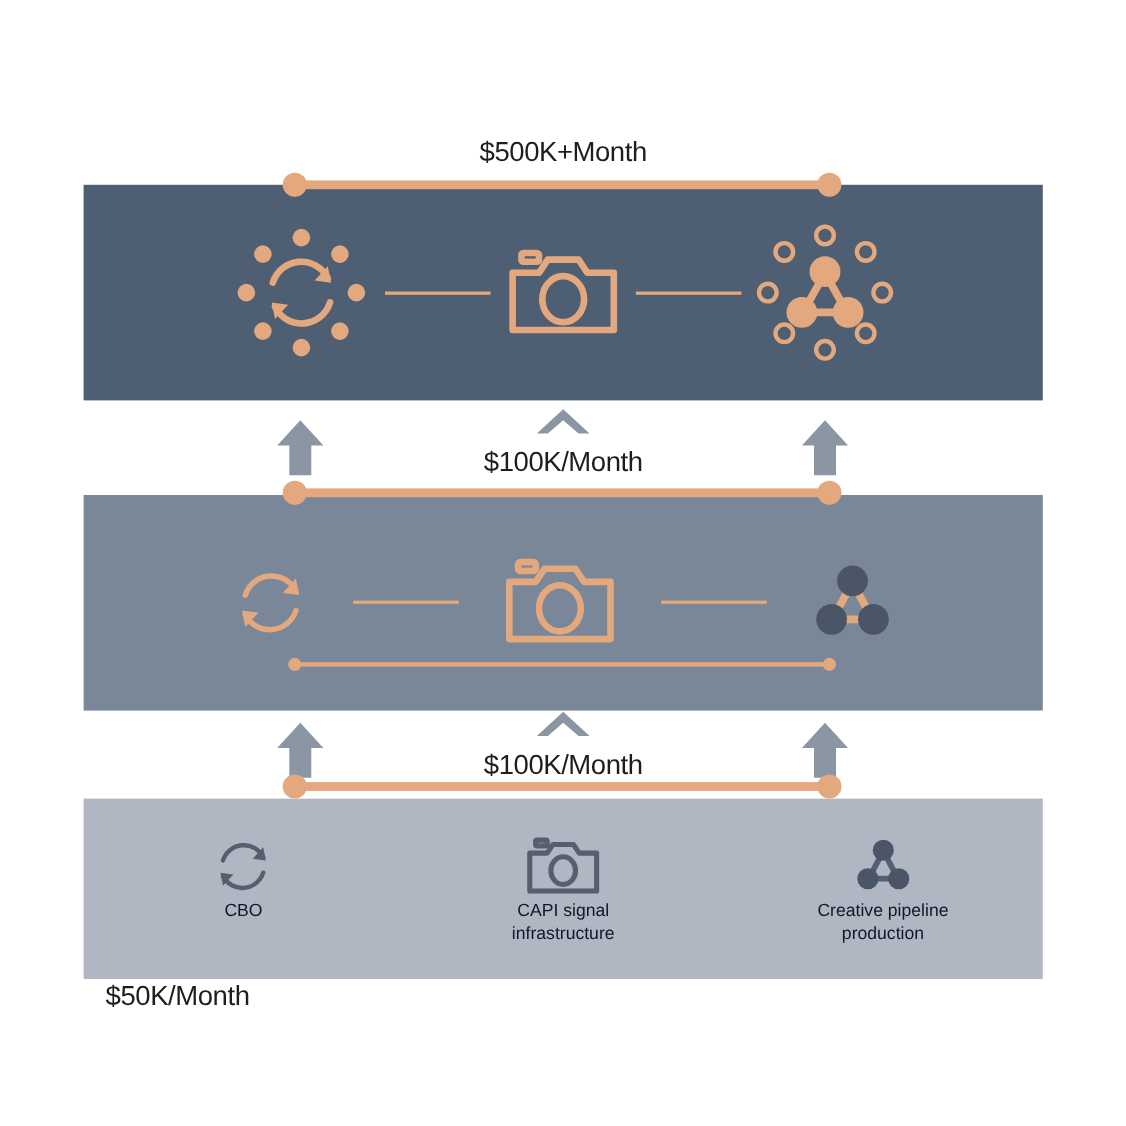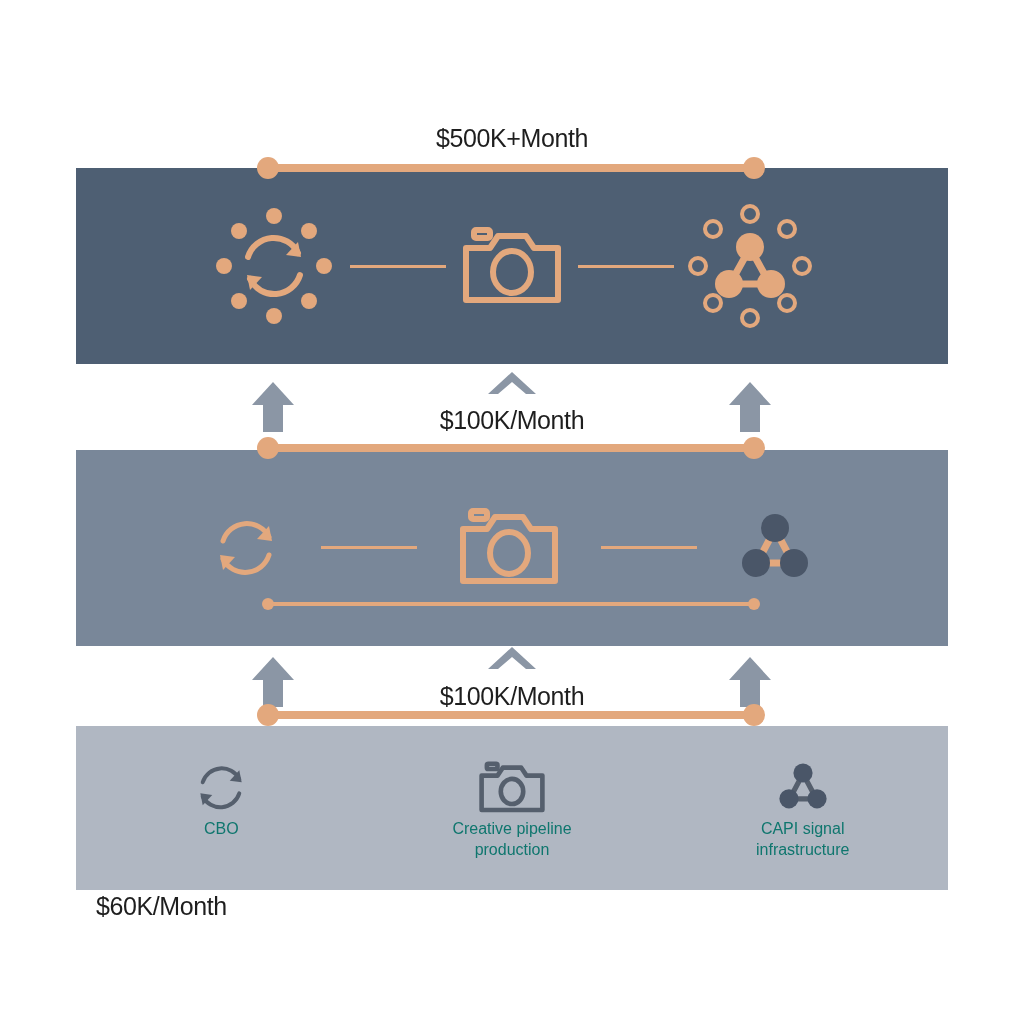--- a/index.html
+++ b/index.html
@@ -136,21 +136,21 @@
   #captions {
     position: absolute;
     left: 76px;
     top: 818px;
     width: 872px;
     display: flex;
   }
   #captions .caption-cell {
     flex: 1;
     text-align: center;
-    color: #0f766e;
+    color: #0f172a;
     font-size: 16px;
     line-height: 1.32;
   }
   #captions .caption-cell .l2 { display: block; }
 </style>
 </head>
 <body>
 
 <div id="stage">
 
@@ -356,31 +356,31 @@
         </g>
       </svg>
     </div>
   </div>
 
   <div id="captions">
     <div class="caption-cell">
       <span>CBO</span>
     </div>
     <div class="caption-cell">
+      <span>CAPI signal</span>
+      <span class="l2">infrastructure</span>
+    </div>
+    <div class="caption-cell">
       <span>Creative pipeline</span>
       <span class="l2">production</span>
-    </div>
-    <div class="caption-cell">
-      <span>CAPI signal</span>
-      <span class="l2">infrastructure</span>
     </div>
   </div>
 
   <div class="dumbbell" id="dumbbell-bottom">
     <div class="bar"></div>
     <div class="knob left"></div>
     <div class="knob right"></div>
   </div>
   <div class="money-label" id="label-100b">$100K/Month</div>
 
-  <div class="money-label" id="label-50">$60K/Month</div>
+  <div class="money-label" id="label-50">$50K/Month</div>
 
 </div>
 
 </body></html>

